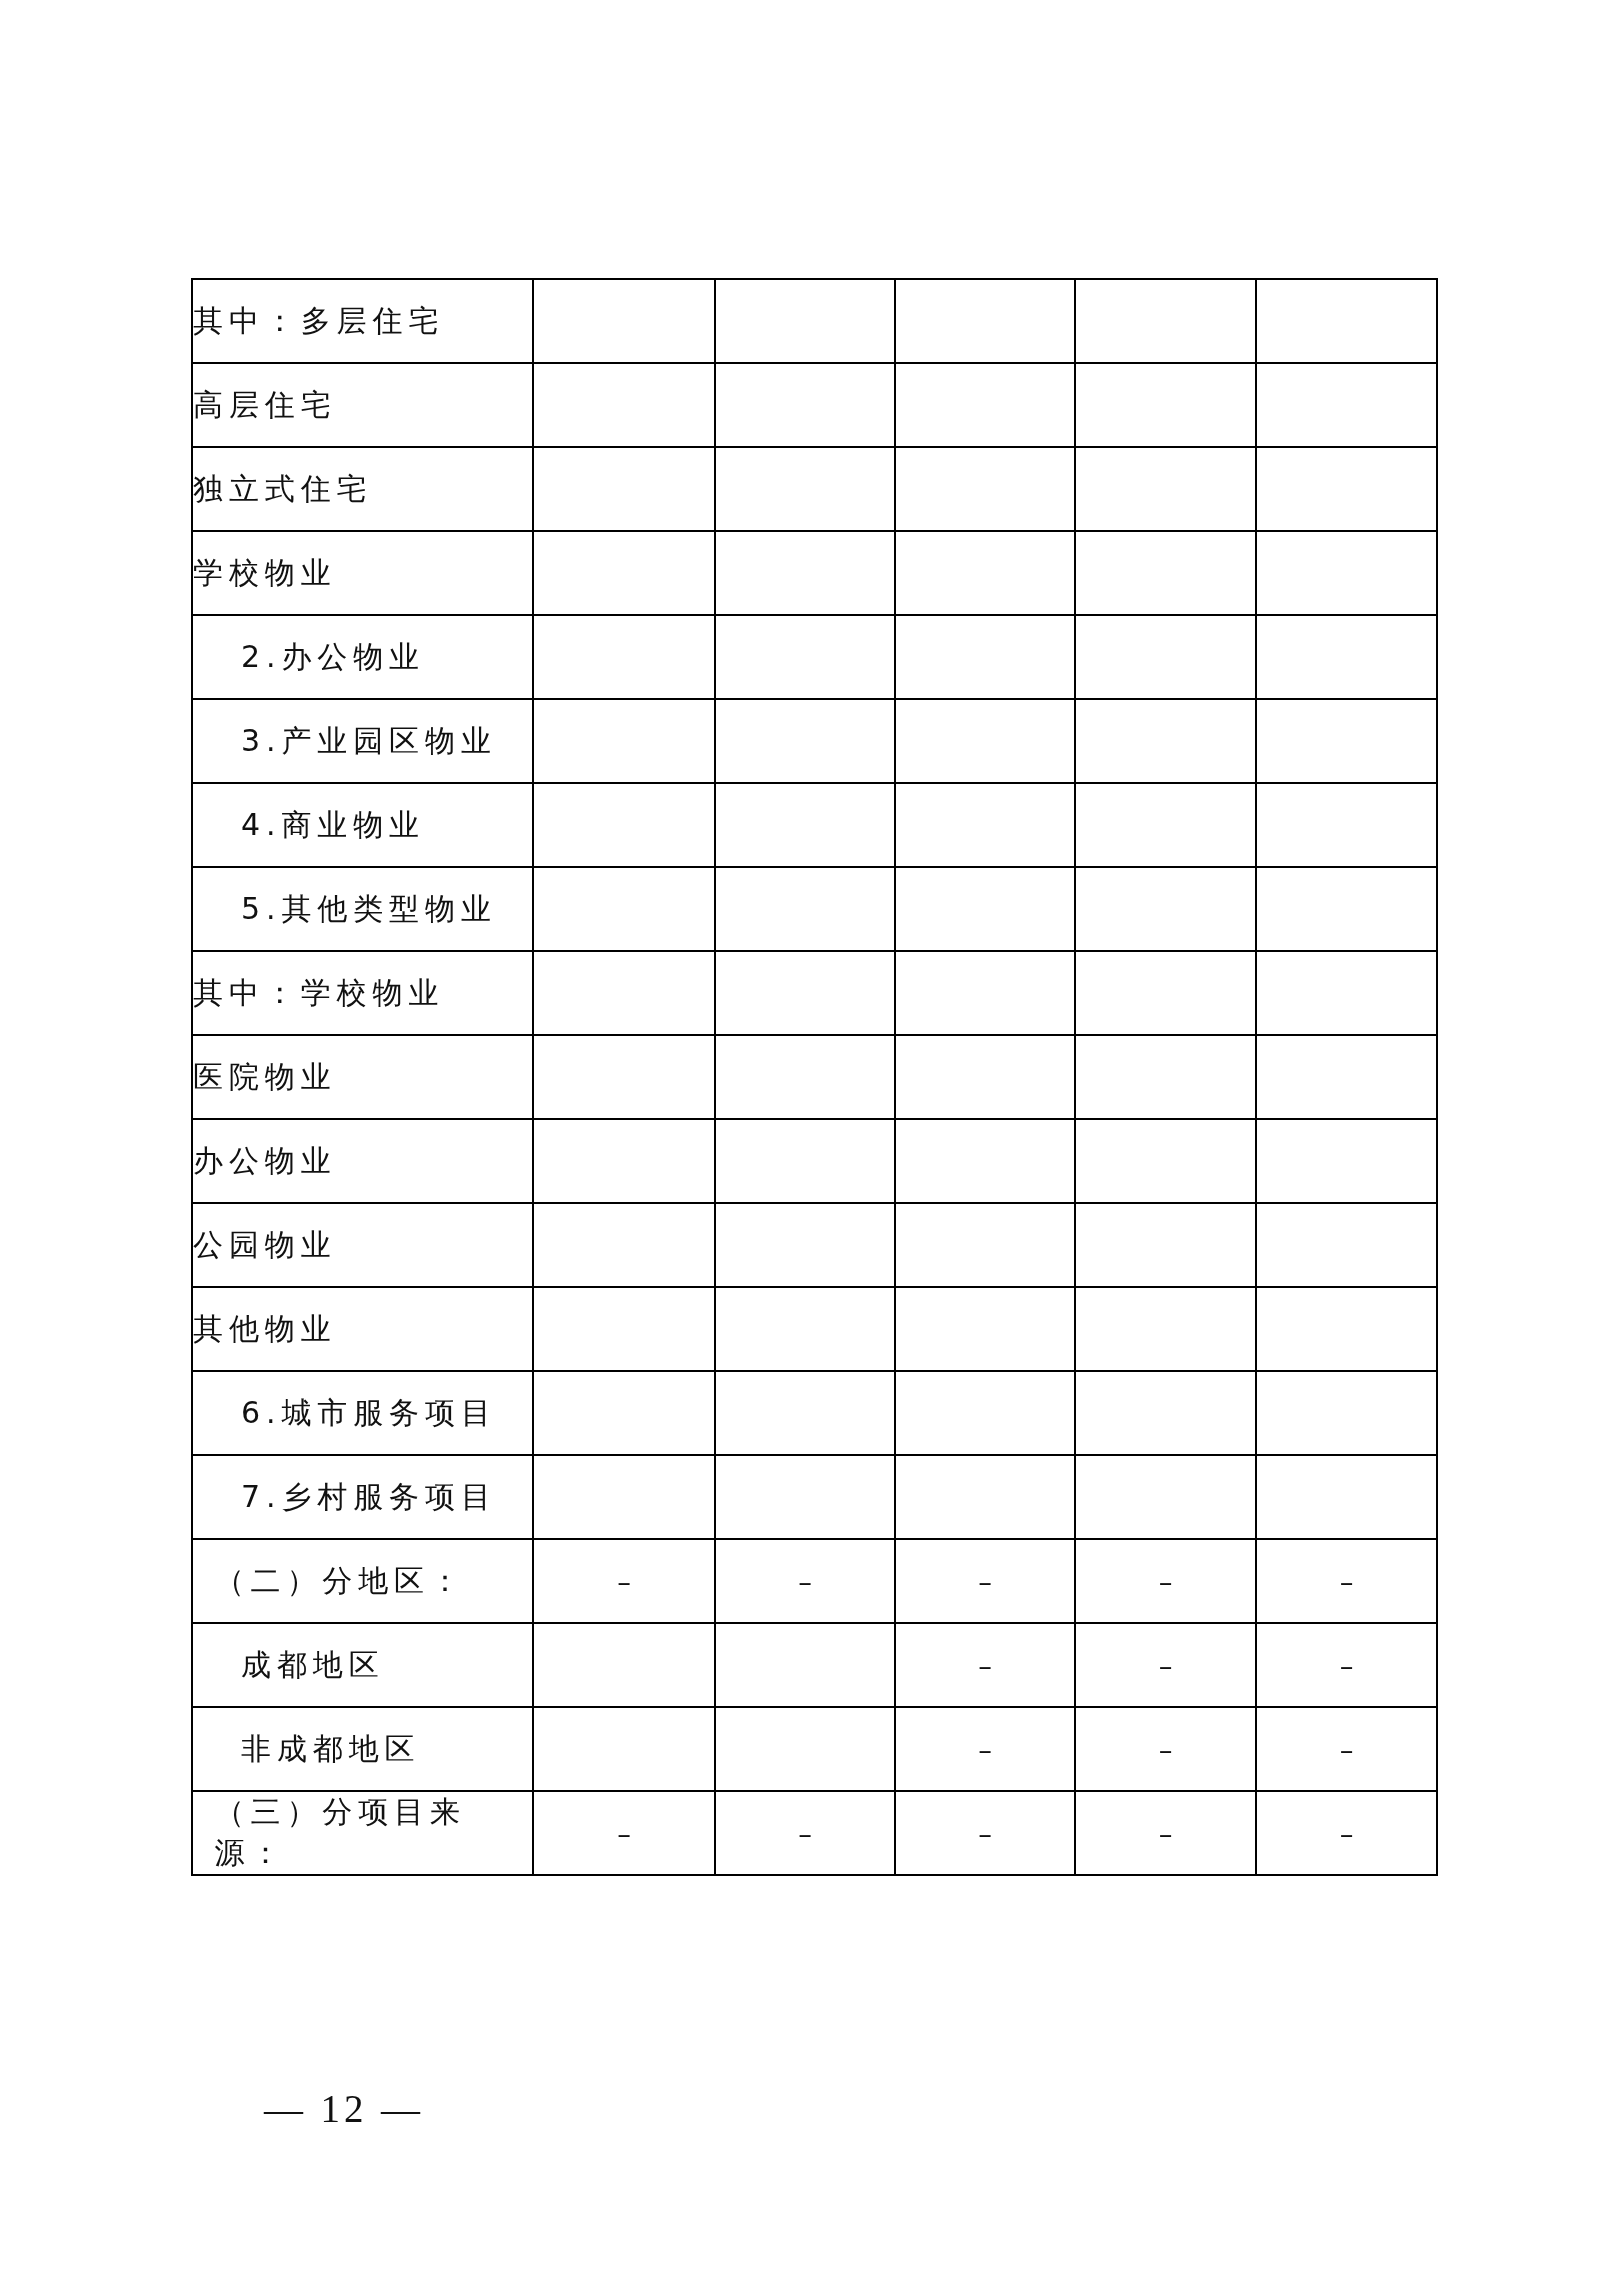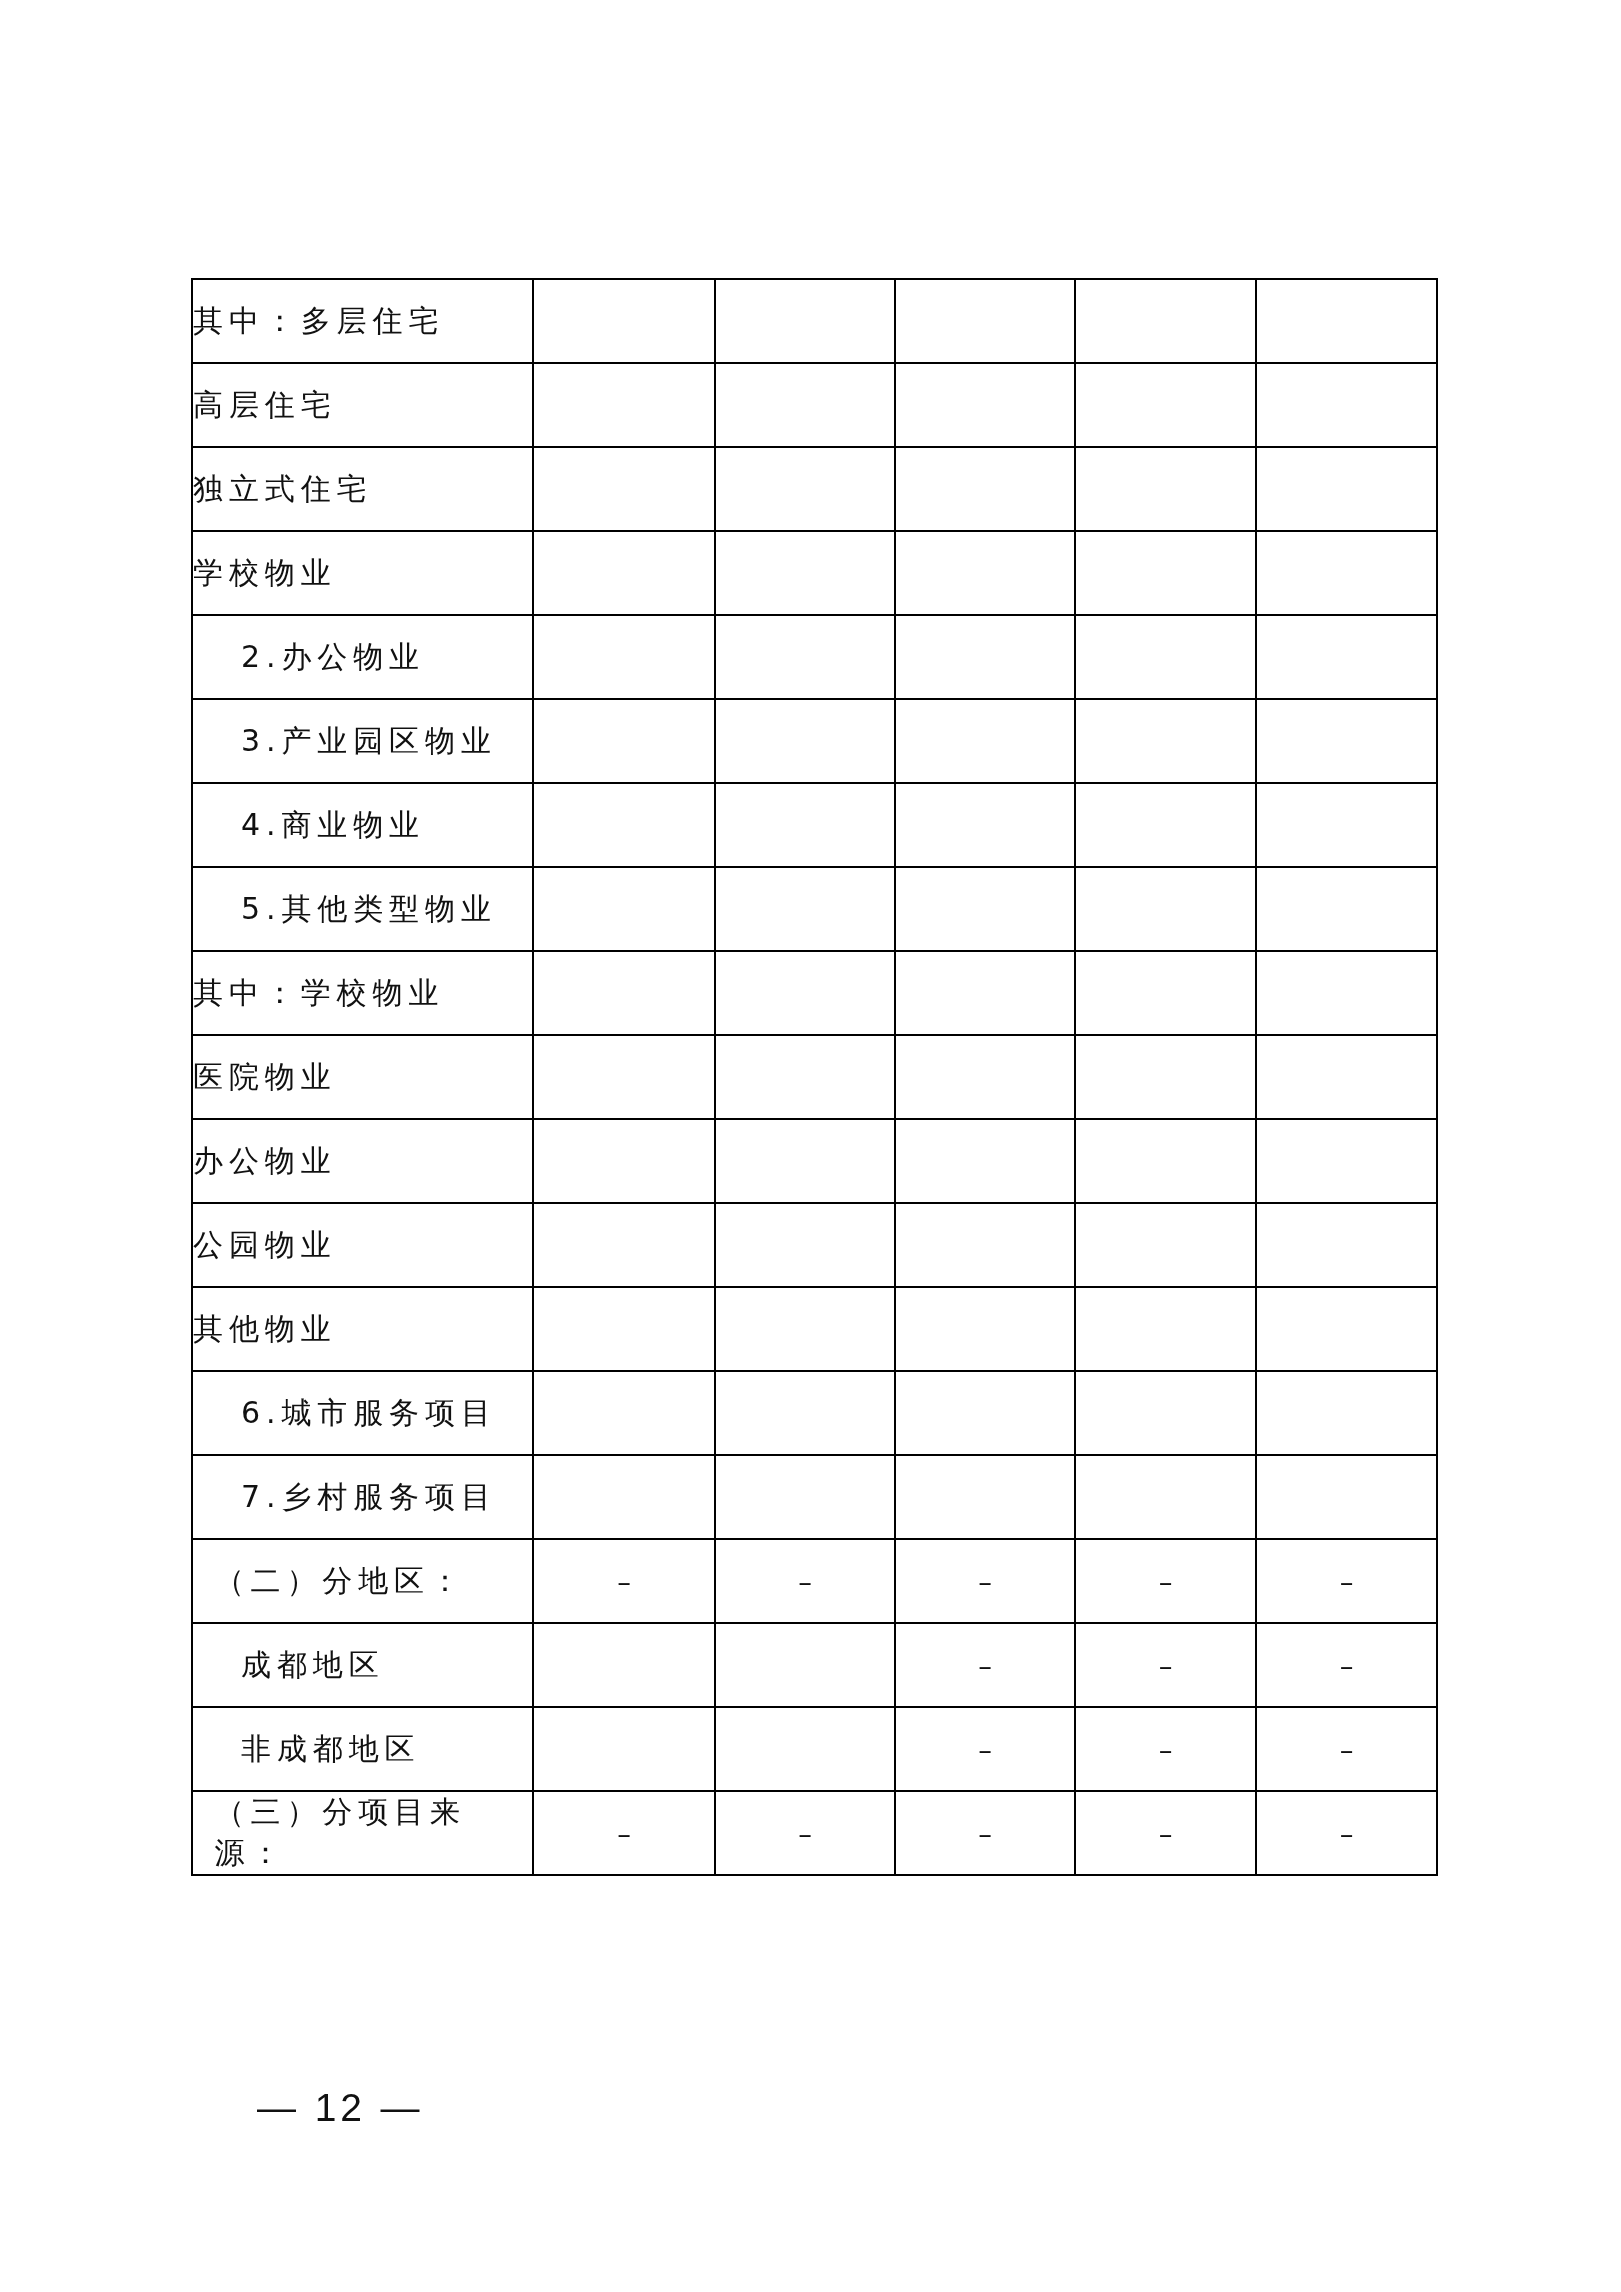--- a/index.html
+++ b/index.html
@@ -7,22 +7,22 @@
          font-family:"DejaVu Sans", "Liberation Sans", sans-serif; color:#111; }
   .tbl { position:absolute; left:191px; top:278px; width:1247px;
          border-collapse:collapse; table-layout:fixed; }
   .tbl td { border:2.5px solid #000; height:82px; padding:0; font-size:30px;
             letter-spacing:5.9px; vertical-align:middle; }
   .tbl td.label { text-align:left; }
   .tbl td.v { text-align:center; font-size:27.4px; letter-spacing:0; }
   .ind0 { padding-left:48px !important; }
   .ind-right { text-align:left; padding-right:24.5px !important; }
   .ind-sec { padding-left:21.6px !important; }
-  .pagenum { position:absolute; left:257px; top:2086px; font-size:39px;
-             font-family:Liberation Sans, sans-serif; letter-spacing:3.9px; }
+  .pagenum { position:absolute; left:264px; top:2086px; font-size:39px;
+             font-family:Liberation Serif, serif; letter-spacing:3.9px; }
 </style>
 </head>
 <body>
 
 <table class="tbl">
   <colgroup>
     <col style="width:341px">
     <col style="width:182px">
     <col style="width:180px">
     <col style="width:180px">

